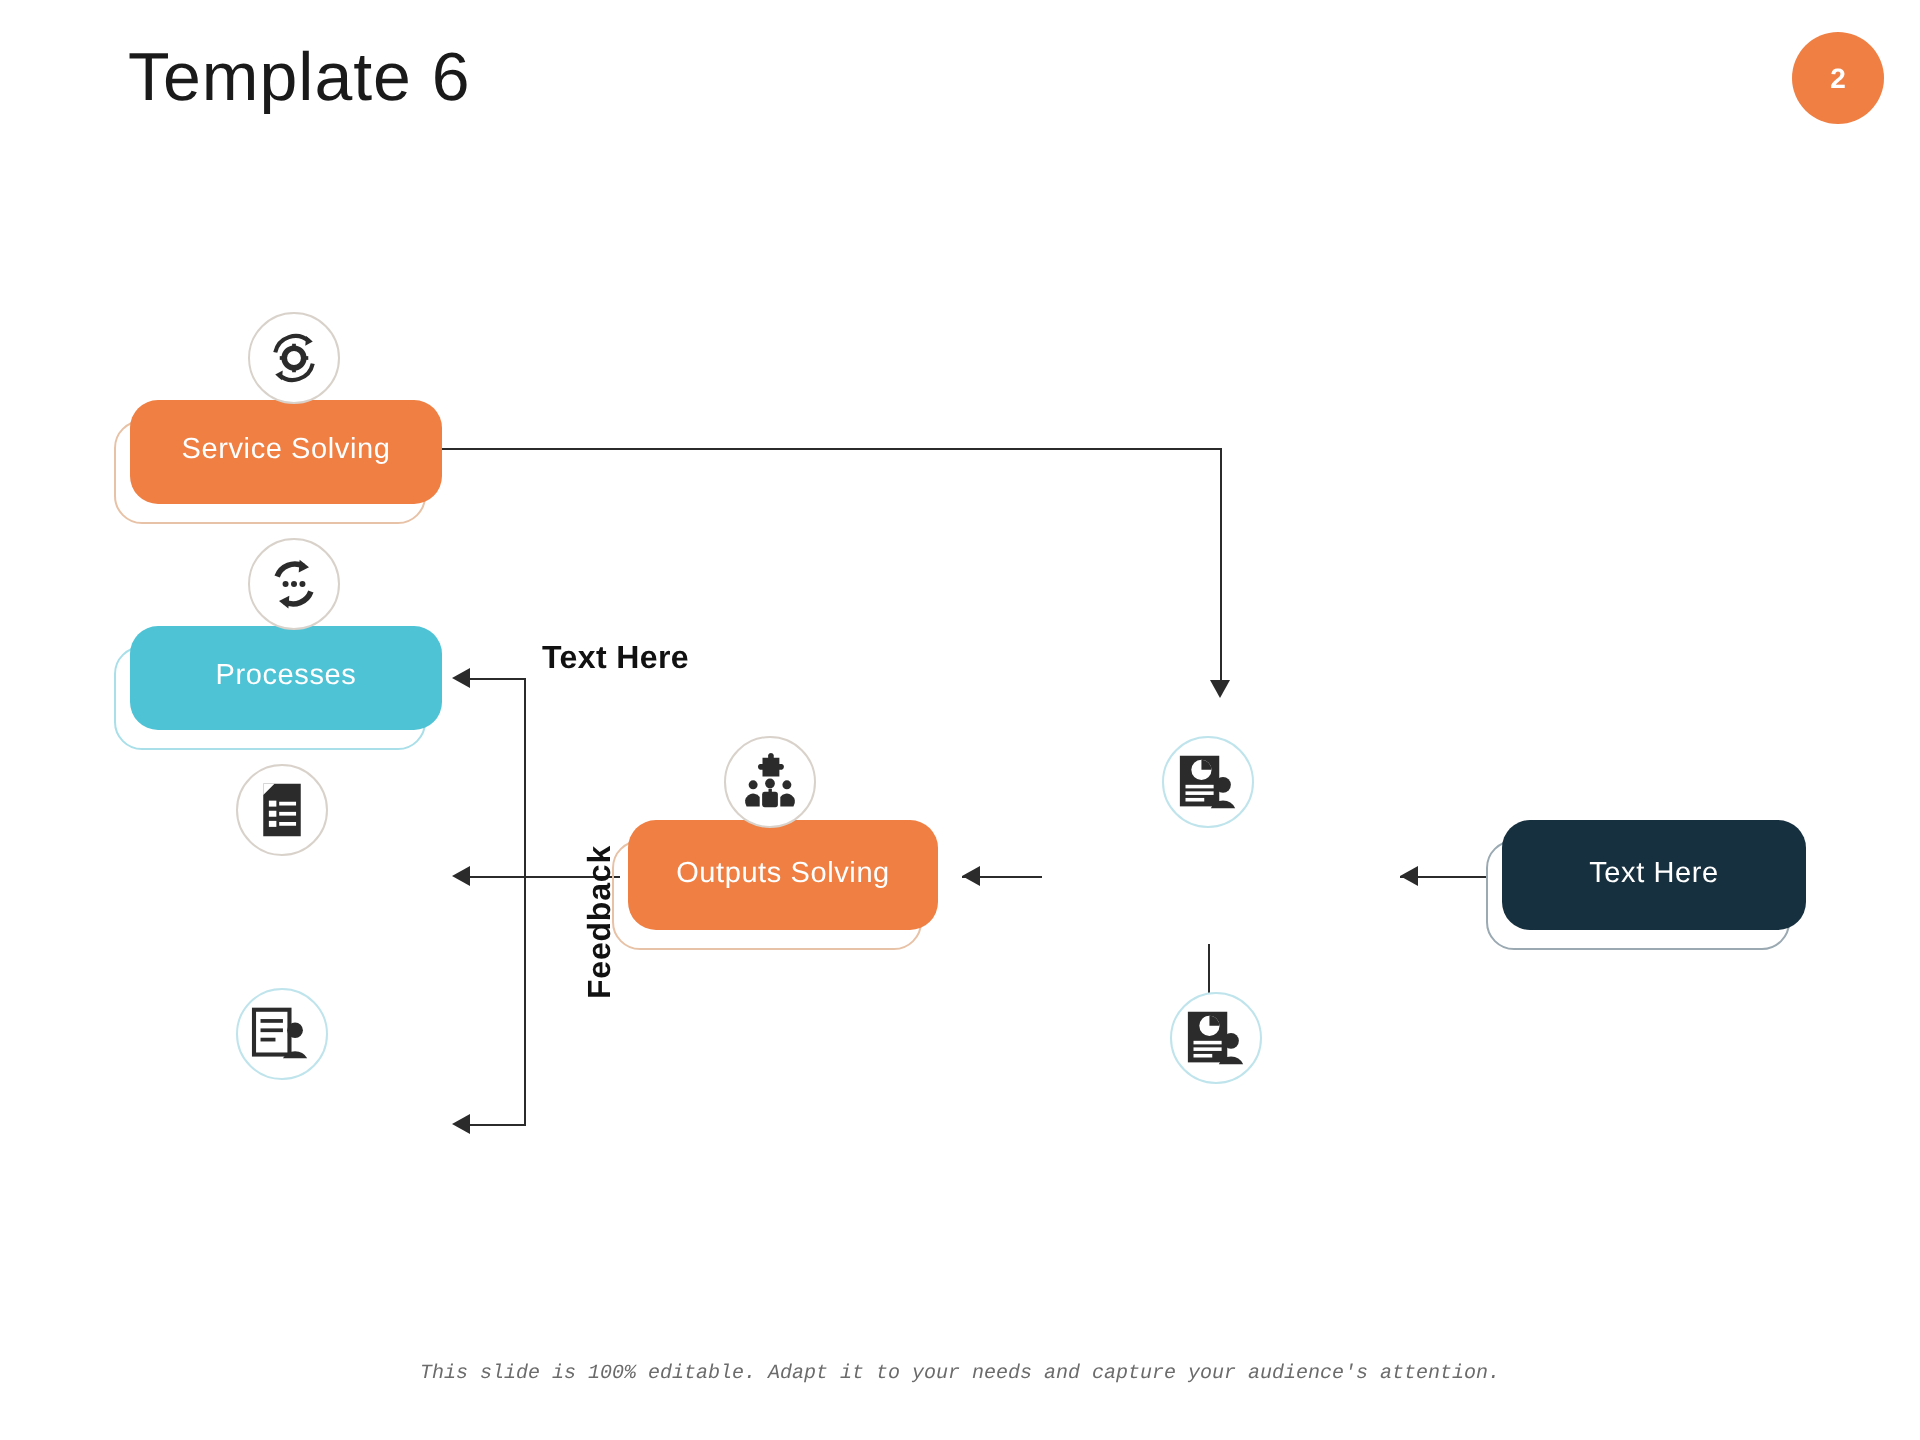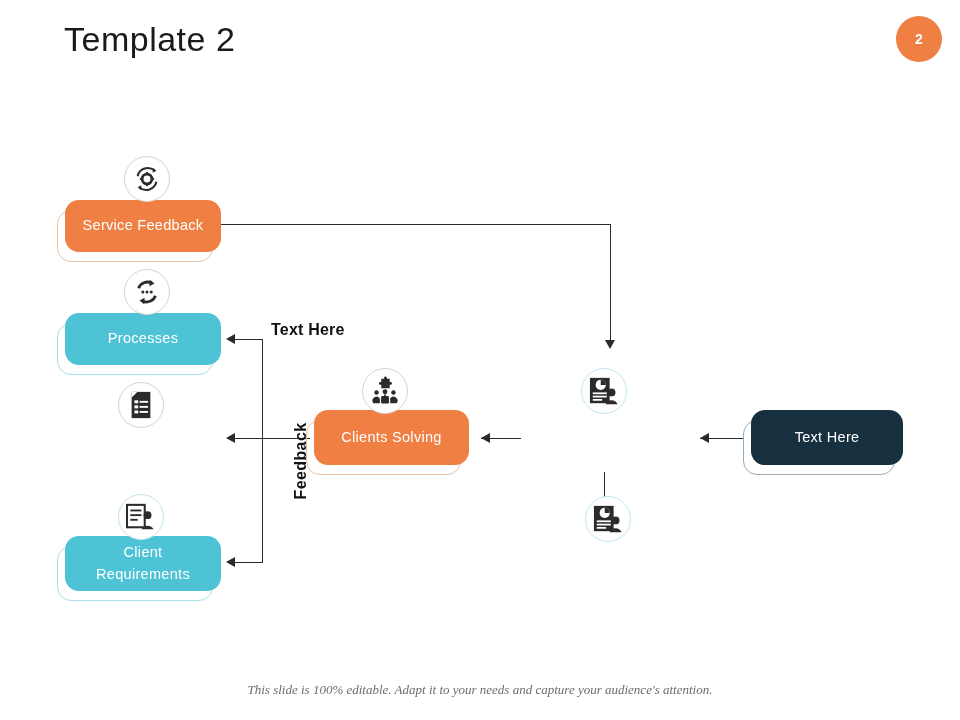--- a/index.html
+++ b/index.html
@@ -131,31 +131,31 @@
     transform-origin: center center;
     text-align: center;
   }
 
   
   #footer-note {
     position: absolute;
     left: 0; right: 0; top: 682px;
     text-align: center;
     font-style: italic;
-    font-size: 13px;
+    font-size: 10px;
     color: #6b6b6b;
-    font-family: Liberation Serif, serif;
+    font-family: Liberation Mono, monospace;
   }
 </style>
 </head>
 <body>
 
 <div id="slide">
 
-  <div id="page-title">Template 2</div>
+  <div id="page-title">Template 6</div>
 
   <div id="page-badge">2</div>
 
   <div class="ln h" style="left:221px; top:224px; width:390px;"></div>
   <div class="ln v" style="left:610px; top:224px; height:118px;"></div>
   <div class="arrow down" style="left:605px; top:340px;"></div>
 
   <div class="ln v" style="left:262px; top:339px; height:224px;"></div>
 
   <div class="ln h" style="left:235px; top:339px; width:28px;"></div>
@@ -270,37 +270,33 @@
         <rect x="5" y="21" width="15" height="1.9"></rect>
         <rect x="5" y="24.5" width="10" height="1.9"></rect>
       </g>
       <circle cx="25" cy="17.5" r="4.2" fill="#2b2b2b"></circle>
       <path d="M18.5 30 A7.2 7.2 0 0 1 31.5 30 Z" fill="#2b2b2b"></path>
     </svg>
   </div>
 
   <div class="node orange" style="left:57px; top:200px; width:156px; height:52px;">
     <div class="frame"></div>
-    <div class="fill orange">Service Feedback</div>
+    <div class="fill orange">Service Solving</div>
   </div>
 
   <div class="node teal" style="left:57px; top:313px; width:156px; height:52px;">
     <div class="frame"></div>
     <div class="fill teal">Processes</div>
   </div>
 
 
-  <div class="node teal" style="left:57px; top:536px; width:156px; height:55px;">
-    <div class="frame"></div>
-    <div class="fill teal">Client Requirements</div>
-  </div>
 
   <div class="node orange" style="left:306px; top:410px; width:155px; height:55px;">
     <div class="frame"></div>
-    <div class="fill orange">Clients Solving</div>
+    <div class="fill orange">Outputs Solving</div>
   </div>
 
 
 
   <div class="node navy" style="left:743px; top:410px; width:152px; height:55px;">
     <div class="frame"></div>
     <div class="fill navy">Text Here</div>
   </div>
 
   <div id="label-text-here">Text Here</div>

